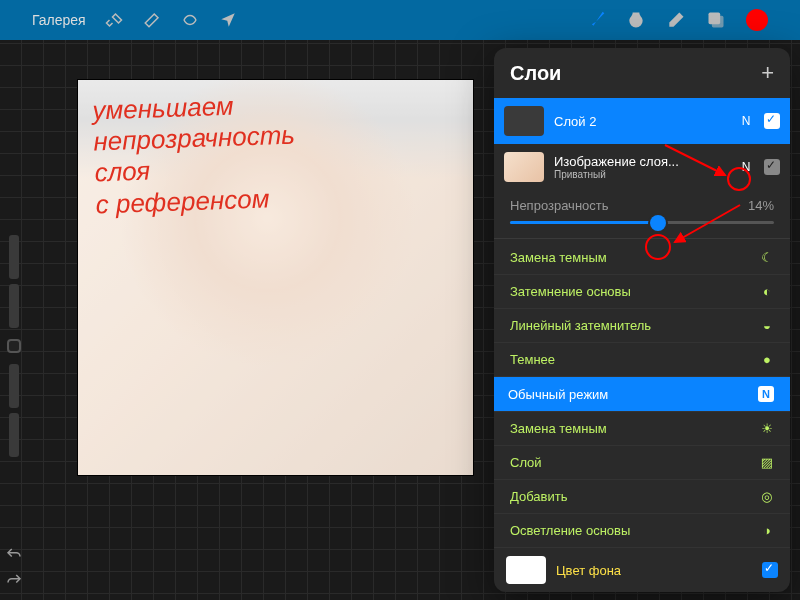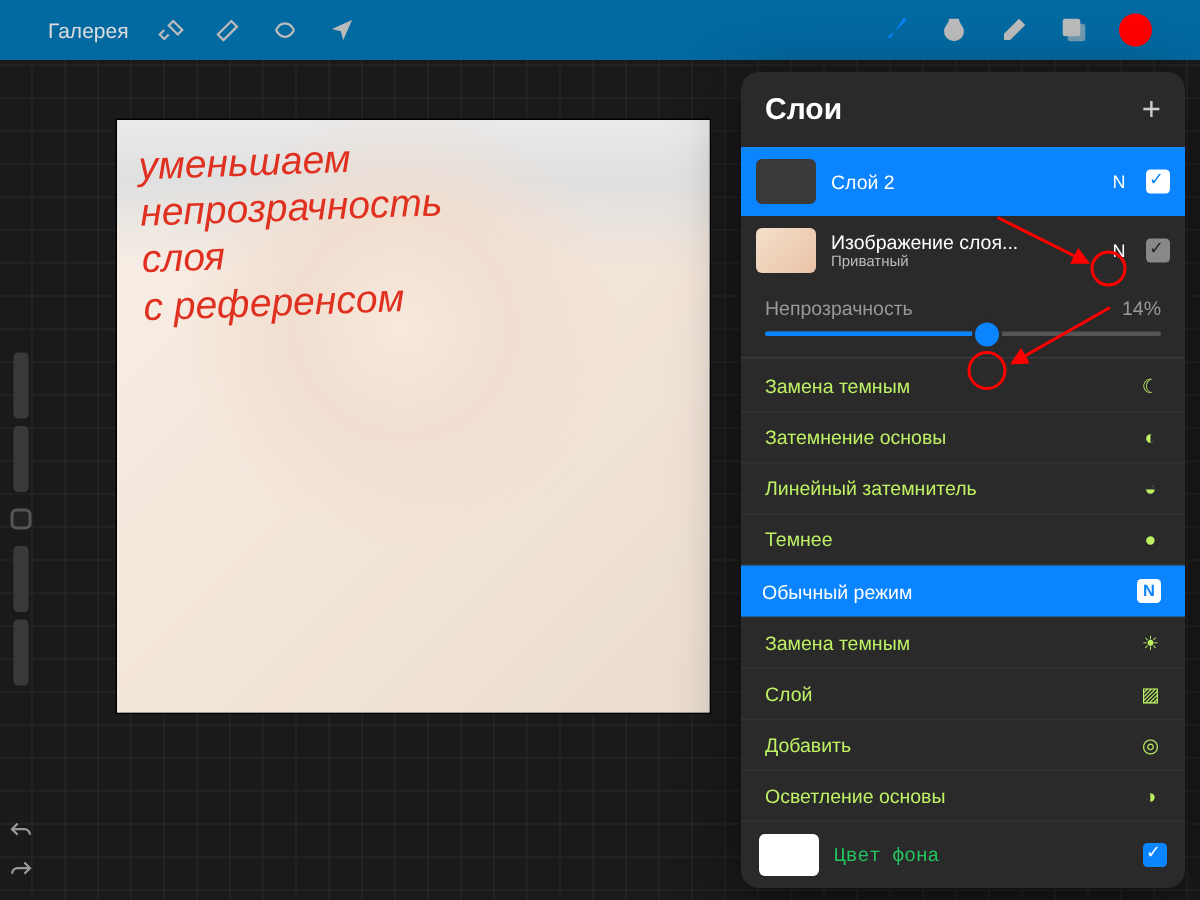--- a/index.html
+++ b/index.html
@@ -58,21 +58,21 @@
   .slider-knob { position: absolute; left: 56%; top: 50%; width: 16px; height: 16px; margin: -8px 0 0 -8px; border-radius: 50%; background: #0a84ff; box-shadow: 0 0 0 2px #2a2a2a; }
   
   .blend-sep { height:1px; background:#3a3a3a; margin: 0 0 2px; }
   .blend-item { display: flex; align-items: center; justify-content: space-between; padding: 9px 16px; color: #bef264; font-size: 13px; border-bottom: 1px solid #333; }
   .blend-item.sel { background: #0a84ff; color: #fff; padding-left: 14px; }
   .blend-icon { width: 14px; height: 14px; display: flex; align-items:center; justify-content:center; }
   .blend-item.sel .badge-n{ width:16px; height:16px; border-radius:3px; background:#fff; color:#0a84ff; font-size:11px; font-weight:700; display:flex;align-items:center;justify-content:center;}
   
   .bg-row { display: flex; align-items: center; gap: 10px; padding: 8px 12px;}
   .bg-swatch { width: 40px; height: 28px; background: #fff; border-radius: 4px; }
-  .bg-label {color:#22c55e; font-size:13px; flex:1;font-family:Liberation Mono, monospace;}
+  .bg-label {color:#fde047; font-size:13px; flex:1;}
   .bg-check{width:16px;height:16px;border-radius:3px;background:#0a84ff;position:relative;}
   .bg-check::after{content:"✓";color:#fff;font-size:12px;position:absolute;left:2px;top:-1px;}
   
   
   .anno { position: absolute; z-index: 30; pointer-events: none; }
   .circ { border: 2px solid #ff0000; border-radius: 50%; }
   .arrow-svg { position:absolute; z-index:29; pointer-events:none; }
   
   svg { display: block; }
 </style>

